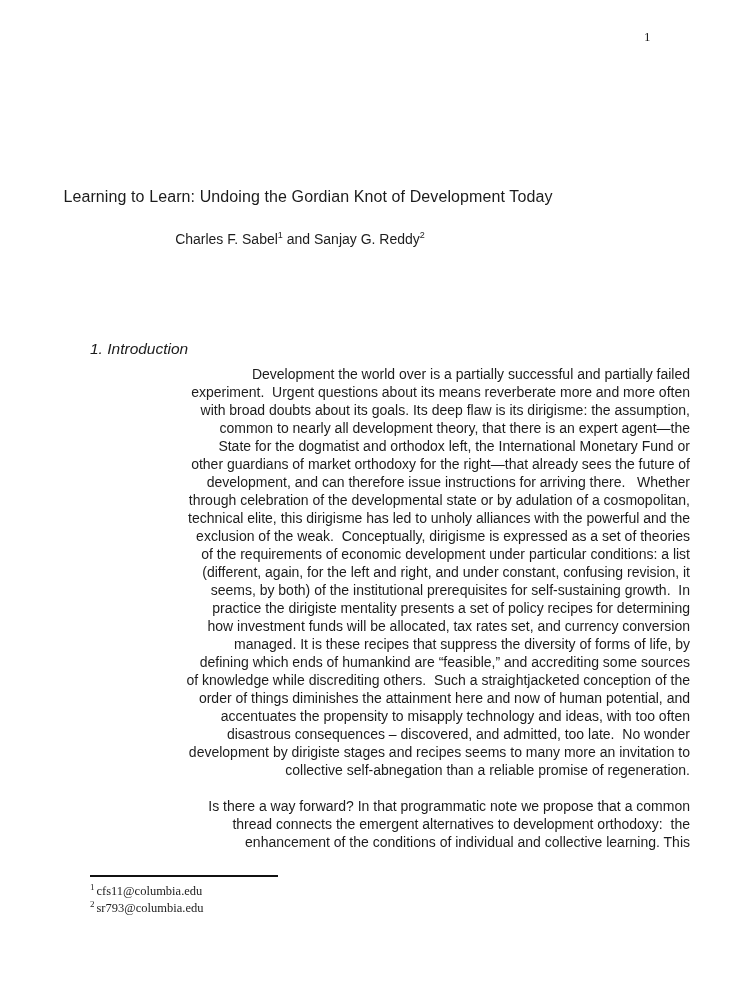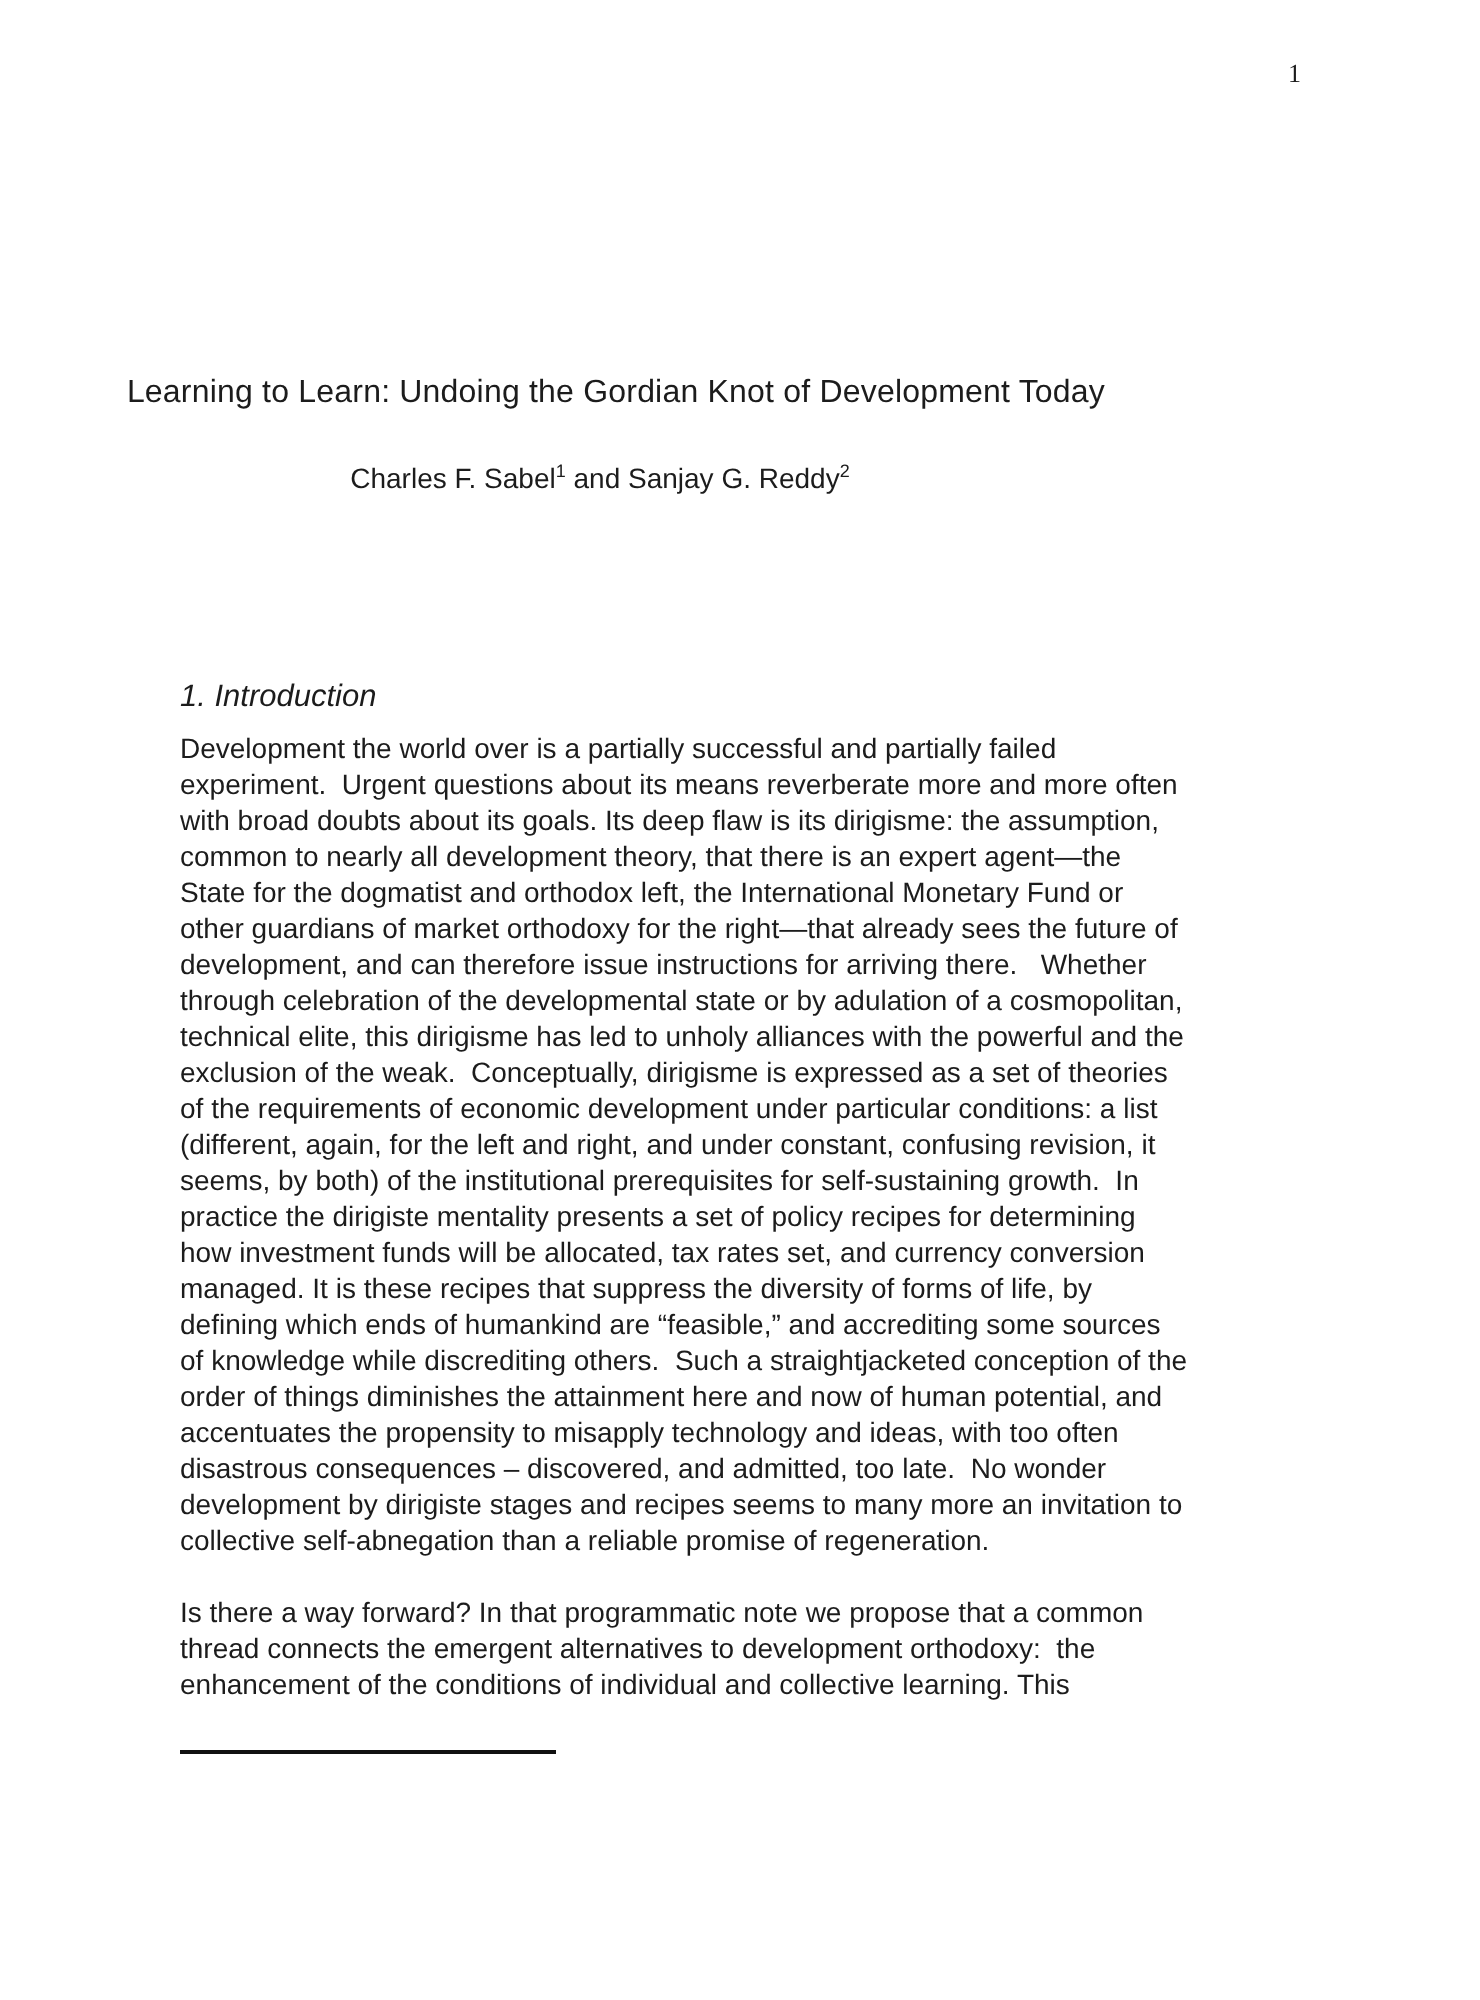--- a/index.html
+++ b/index.html
@@ -51,20 +51,21 @@
     margin: 0;
     font-style: italic;
   }
   .body-text {
     position: absolute;
     top: 365px;
     left: 90px;
     width: 600px;
     font-size: 14px;
     line-height: 18px;
+    text-align: right;
   }
   .para {
     margin: 0 0 18px 0;
     white-space: pre-wrap;
   }
   .footnote-rule {
     position: absolute;
     top: 875px;
     left: 90px;
     width: 188px;
@@ -122,14 +123,18 @@
 disastrous consequences – discovered, and admitted, too late.  No wonder
 development by dirigiste stages and recipes seems to many more an invitation to
 collective self-abnegation than a reliable promise of regeneration.</p>
     <p class="para">Is there a way forward? In that programmatic note we propose that a common
 thread connects the emergent alternatives to development orthodoxy:  the
 enhancement of the conditions of individual and collective learning. This</p>
   </div>
 
   <div class="footnote-rule"></div>
 
+  <div class="footnotes">
+    <div class="footnote"><sup>1</sup><span>cfs11@columbia.edu</span></div>
+    <div class="footnote"><sup>2</sup><span>sr793@columbia.edu</span></div>
+  </div>
 
 </div>
 
 </body></html>

